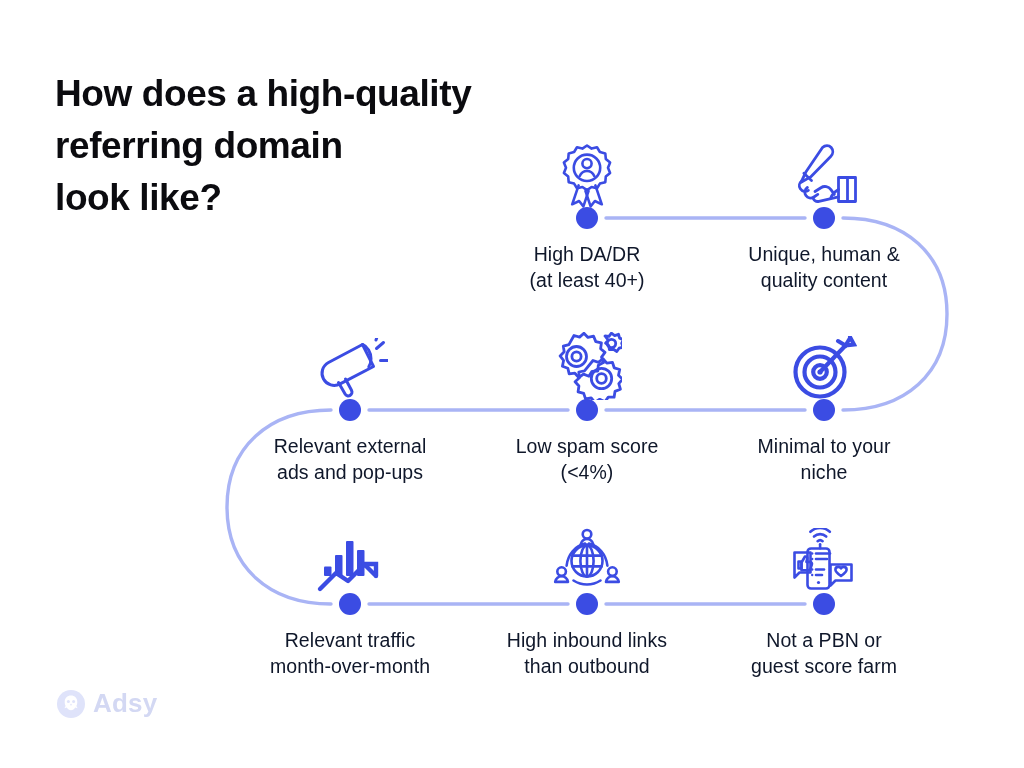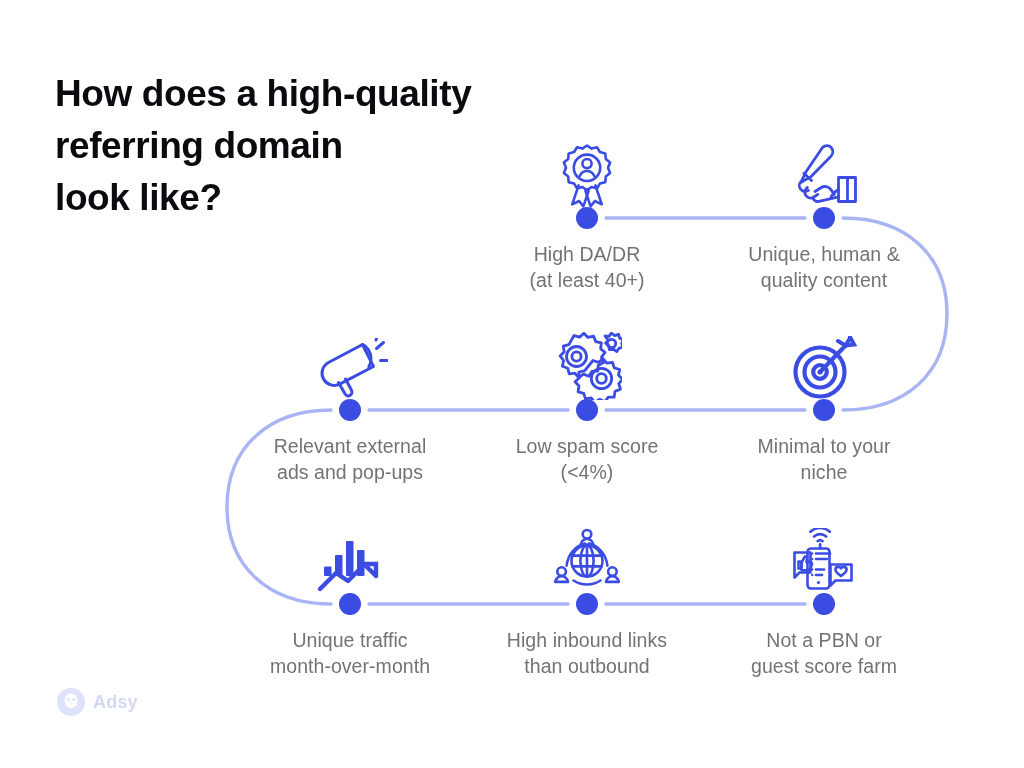--- a/index.html
+++ b/index.html
@@ -78,21 +78,21 @@
     border-radius: 50%;
     background: #3b4ce3;
   }
   .node-label {
     position: absolute;
     left: 0;
     top: 24px;
     width: 230px;
     font-size: 19.5px;
     line-height: 25.5px;
-    color: #737373;
+    color: #0f172a;
     white-space: pre-line;
     letter-spacing: 0.05px;
   }
 
   
   #logo {
     position: absolute;
     left: 57px;
     top: 688px;
     display: flex;
@@ -102,21 +102,21 @@
   #logo-mark {
     width: 28px;
     height: 28px;
     border-radius: 50%;
     background: #dfe3fa;
     display: flex;
     align-items: center;
     justify-content: center;
   }
   #logo-text {
-    font-size: 18px;
+    font-size: 26px;
     font-weight: 700;
     color: #d3d8f3;
     letter-spacing: 0.2px;
   }
 </style>
 </head>
 <body>
 
 <div id="canvas">
 
@@ -260,21 +260,21 @@
         </g>
         <g stroke="#3b4ce3" stroke-width="4.4" fill="none" stroke-linejoin="round" stroke-linecap="round">
 
           <path d="M4 53 L20 37 L32 45 L48.5 28.5 L59 39"></path>
 
           <path d="M48 28 h12 v12" stroke-linejoin="miter"></path>
         </g>
       </svg>
     </span>
     <span class="node-dot"></span>
-    <span class="node-label">Unique traffic
+    <span class="node-label">Relevant traffic
 month-over-month</span>
   </div>
 
   <div class="node" style="left:587px; top:604px;">
     <span class="node-icon">
       <svg width="68" height="66" viewBox="0 0 68 66">
         <g stroke="#3b4ce3" stroke-width="2.6" fill="none" stroke-linejoin="round" stroke-linecap="round">
 
           <circle cx="34" cy="33" r="15.5"></circle>
           <ellipse cx="34" cy="33" rx="6.6" ry="15.5"></ellipse>

